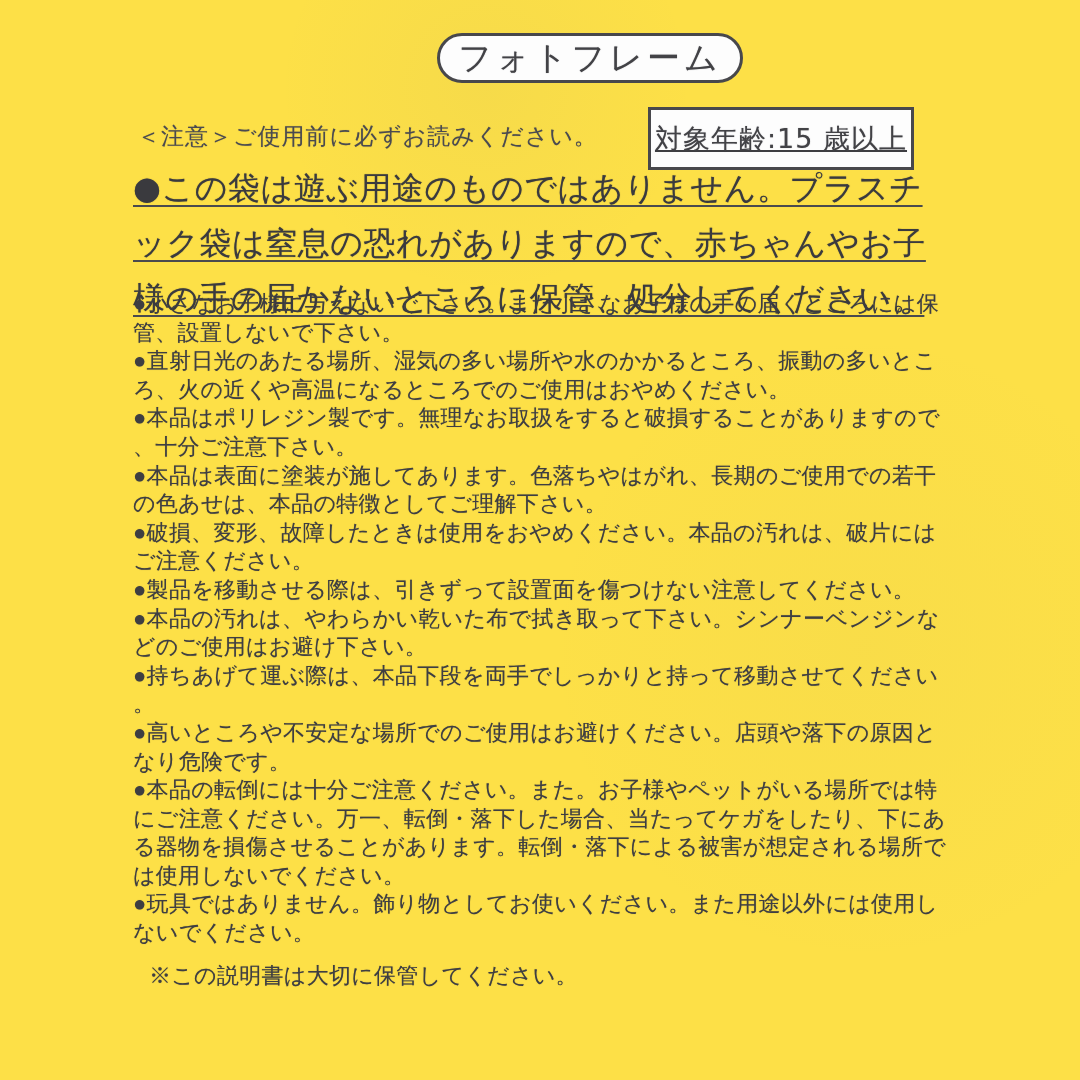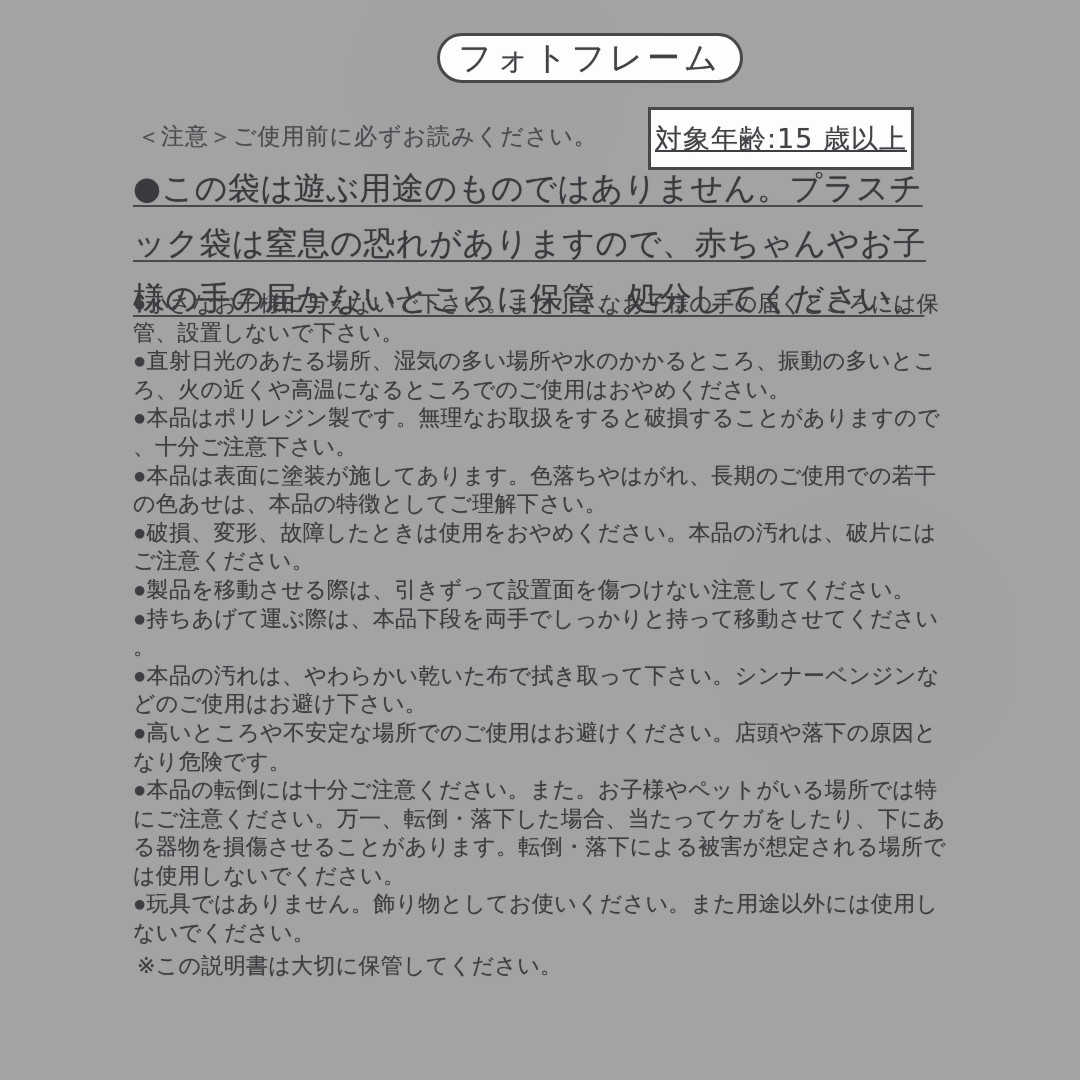--- a/index.html
+++ b/index.html
@@ -4,21 +4,21 @@
 <style>
   html, body {
     margin: 0;
     padding: 0;
     background: #ffffff;
   }
   .page {
     position: relative;
     width: 1080px;
     height: 1080px;
-    background: #a3a3a3;
+    background: #fde047;
     font-family: "DejaVu Sans", sans-serif;
     color: #3e3e42;
     overflow: hidden;
   }
   
   .page::before {
     content: "";
     position: absolute;
     inset: 0;
     background:
@@ -106,22 +106,23 @@
     color: #3e3e42;
     text-shadow: 0 0 0.8px rgba(60,60,65,0.55);
     line-break: anywhere;
   }
   .bullet-item {
     margin: 0;
     padding: 0;
     font-family: Liberation Serif, serif;
   }
   .footnote-line {
-    margin: 4px;
+    margin: 16px;
     padding: 0;
+    font-family: Liberation Mono, monospace;
   }
 </style>
 </head>
 <body>
 
 <div class="page">
 
   <div class="title-box">
     <span class="title-text">フォトフレーム</span>
   </div>
@@ -142,23 +143,23 @@
         <p class="bullet-item">●直射日光のあたる場所、湿気の多い場所や水のかかるところ、振動の多いところ、火の近くや高温になるところでのご使用はおやめください。</p>
 
         <p class="bullet-item">●本品はポリレジン製です。無理なお取扱をすると破損することがありますので、十分ご注意下さい。</p>
 
         <p class="bullet-item">●本品は表面に塗装が施してあります。色落ちやはがれ、長期のご使用での若干の色あせは、本品の特徴としてご理解下さい。</p>
 
         <p class="bullet-item">●破損、変形、故障したときは使用をおやめください。本品の汚れは、破片にはご注意ください。</p>
 
         <p class="bullet-item">●製品を移動させる際は、引きずって設置面を傷つけない注意してください。</p>
 
+        <p class="bullet-item">●本品の汚れは、やわらかい乾いた布で拭き取って下さい。シンナーベンジンなどのご使用はお避け下さい。</p>
+
         <p class="bullet-item">●持ちあげて運ぶ際は、本品下段を両手でしっかりと持って移動させてください。</p>
-
-        <p class="bullet-item">●本品の汚れは、やわらかい乾いた布で拭き取って下さい。シンナーベンジンなどのご使用はお避け下さい。</p>
 
         <p class="bullet-item">●高いところや不安定な場所でのご使用はお避けください。店頭や落下の原因となり危険です。</p>
 
         <p class="bullet-item">●本品の転倒には十分ご注意ください。また。お子様やペットがいる場所では特にご注意ください。万一、転倒・落下した場合、当たってケガをしたり、下にある器物を損傷させることがあります。転倒・落下による被害が想定される場所では使用しないでください。</p>
 
         <p class="bullet-item">●玩具ではありません。飾り物としてお使いください。また用途以外には使用しないでください。</p>
       </div>
     <p class="footnote-line">※この説明書は大切に保管してください。</p>
   </div>
 

